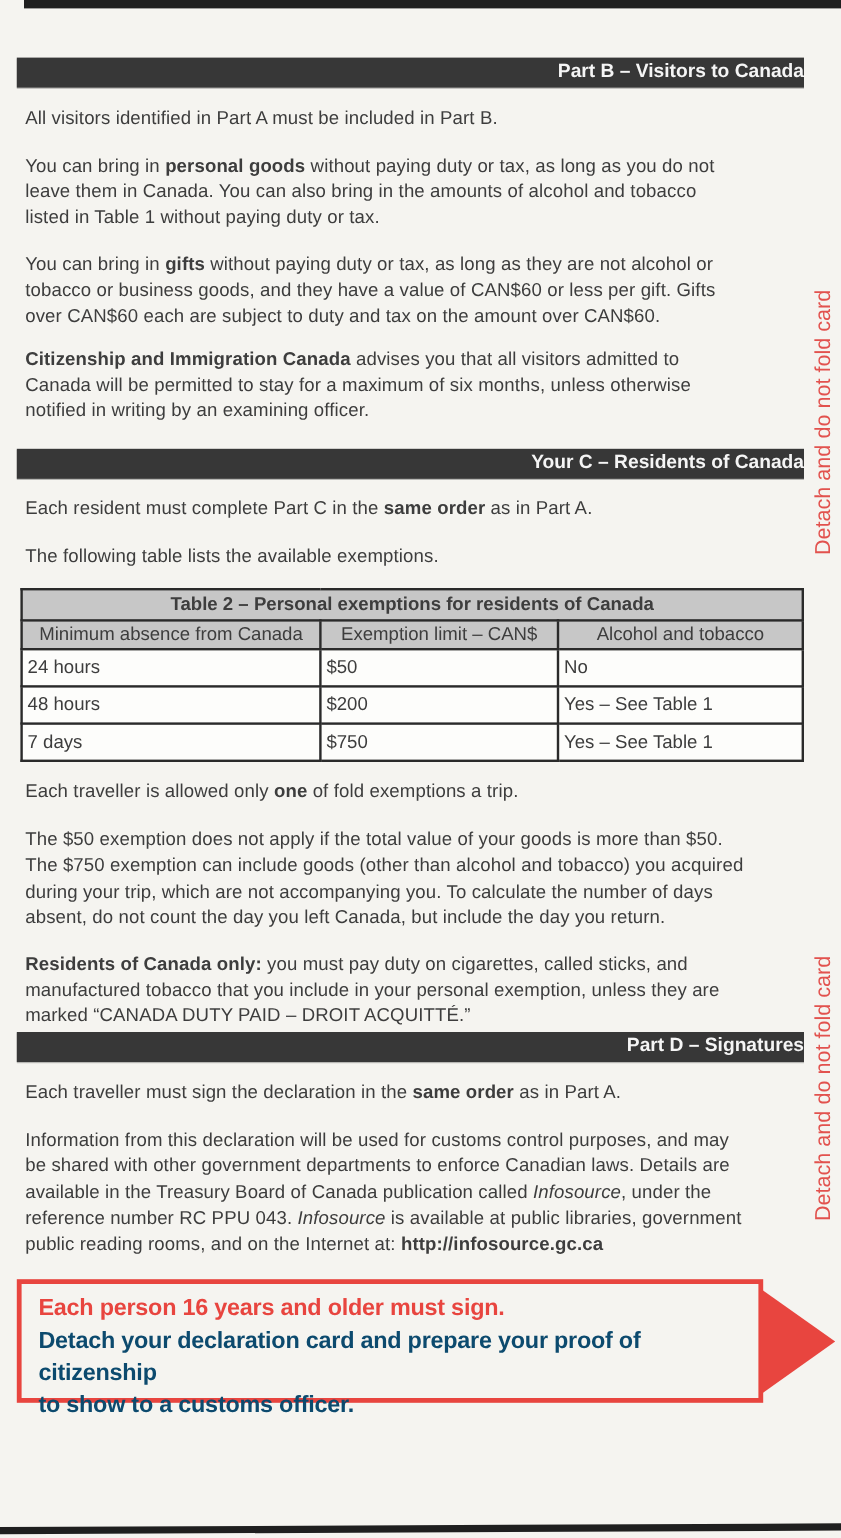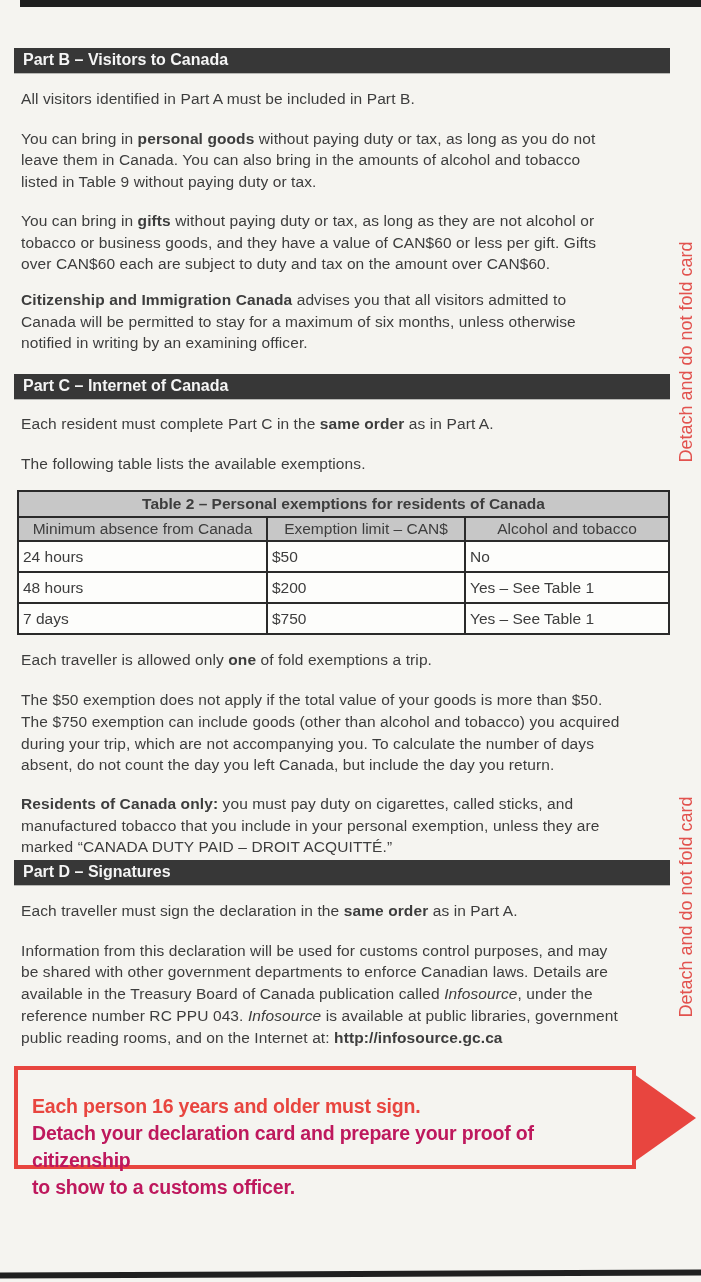--- a/index.html
+++ b/index.html
@@ -37,20 +37,21 @@
 
   .part-bar {
     background: var(--bar-bg, #373737);
     color: var(--bar-text, #f5f5f5);
     font-weight: bold;
     font-size: 16px;
     height: 25px;
     line-height: 24px;
     padding-left: 9px;
     box-shadow: 0 1px 0 rgba(0,0,0,0.25);
+    text-align: right;
   }
 
   .para {
     font-size: 15.5px;
     line-height: 21.7px;
     margin: 0;
     padding-left: 7px;
     letter-spacing: 0.1px;
   }
   .seg-b { font-weight: bold; }
@@ -88,31 +89,31 @@
   }
   table.exemptions tbody td { height: 31px; }
   table.exemptions .t-head th:nth-child(1), table.exemptions tbody td:nth-child(1) { width: 249px; }
   table.exemptions .t-head th:nth-child(2), table.exemptions tbody td:nth-child(2) { width: 198px; }
 
   .notice {
     position: relative;
     width: 622px;
     height: 103px;
     border: 4px solid var(--accent-red, #e8453f);
-    padding: 23px 0 0 14px;
+    padding: 7px 0 0 14px;
   }
   .notice-red {
     color: var(--accent-red, #e8453f);
     font-weight: bold;
     font-size: 19.5px;
     line-height: 27px;
     letter-spacing: -0.2px;
   }
   .notice-black {
-    color: #be185d;
+    color: #0c4a6e;
     font-weight: bold;
     font-size: 19.5px;
     line-height: 27px;
     letter-spacing: -0.2px;
   }
   .notice-arrow {
     position: absolute;
     right: -64px;
     top: 50%;
     margin-top: -44px;
@@ -141,26 +142,26 @@
 <div class="sheet">
 
   <div class="top-strip"></div>
 
   <div class="content">
 
     <div class="part-bar mb15">
       <span>Part B – Visitors to Canada</span>
     </div>
     <p class="para mb18"><span>All visitors identified in Part A must be included in Part B.</span></p>
-    <p class="para mb17"><span>You can bring in </span><span class="seg-b">personal goods</span><span> without paying duty or tax, as long as you do not</span><br><span>leave them in Canada. You can also bring in the amounts of alcohol and tobacco</span><br><span>listed in Table 9 without paying duty or tax.</span></p>
+    <p class="para mb17"><span>You can bring in </span><span class="seg-b">personal goods</span><span> without paying duty or tax, as long as you do not</span><br><span>leave them in Canada. You can also bring in the amounts of alcohol and tobacco</span><br><span>listed in Table 1 without paying duty or tax.</span></p>
     <p class="para mb14"><span>You can bring in </span><span class="seg-b">gifts</span><span> without paying duty or tax, as long as they are not alcohol or</span><br><span>tobacco or business goods, and they have a value of CAN$60 or less per gift. Gifts</span><br><span>over CAN$60 each are subject to duty and tax on the amount over CAN$60.</span></p>
     <p class="para mb6"><span class="seg-b">Citizenship and Immigration Canada</span><span> advises you that all visitors admitted to</span><br><span>Canada will be permitted to stay for a maximum of six months, unless otherwise</span><br><span>notified in writing by an examining officer.</span></p>
 
     <div class="part-bar mb14">
-      <span>Part C – Internet of Canada</span>
+      <span>Your C – Residents of Canada</span>
     </div>
     <p class="para mb18"><span>Each resident must complete Part C in the </span><span class="seg-b">same order</span><span> as in Part A.</span></p>
     <p class="para mb16"><span>The following table lists the available exemptions.</span></p>
 
     <table class="exemptions mb14">
       <thead>
         <tr>
           <th class="t-title" colspan="3">Table 2 – Personal exemptions for residents of Canada</th>
         </tr>
         <tr class="t-head">

